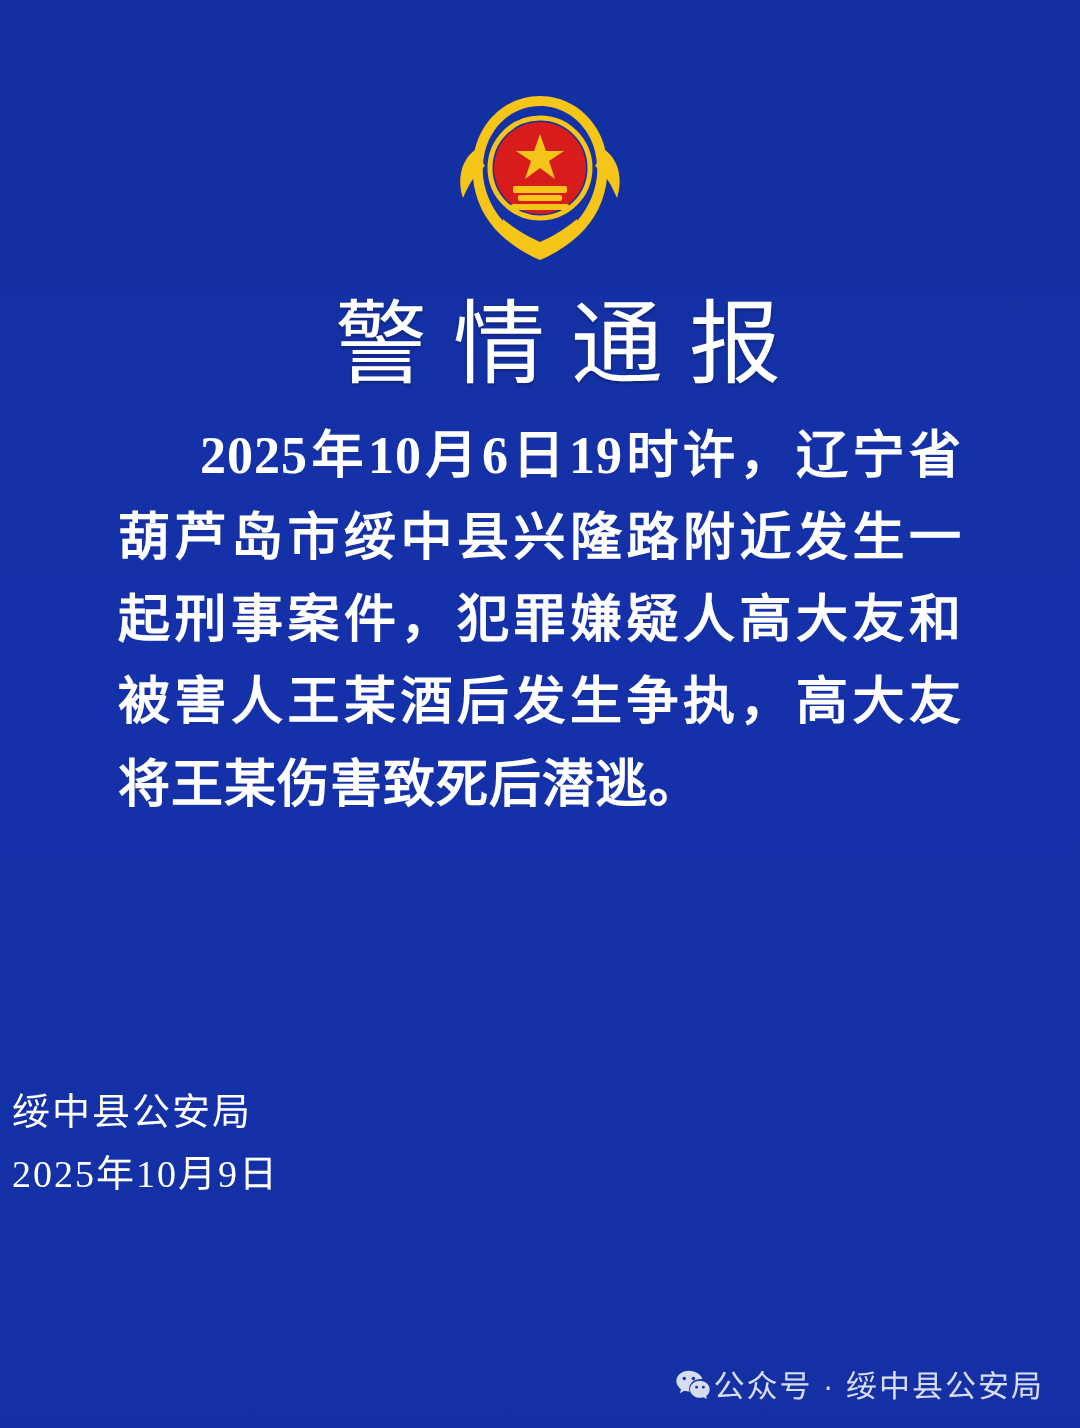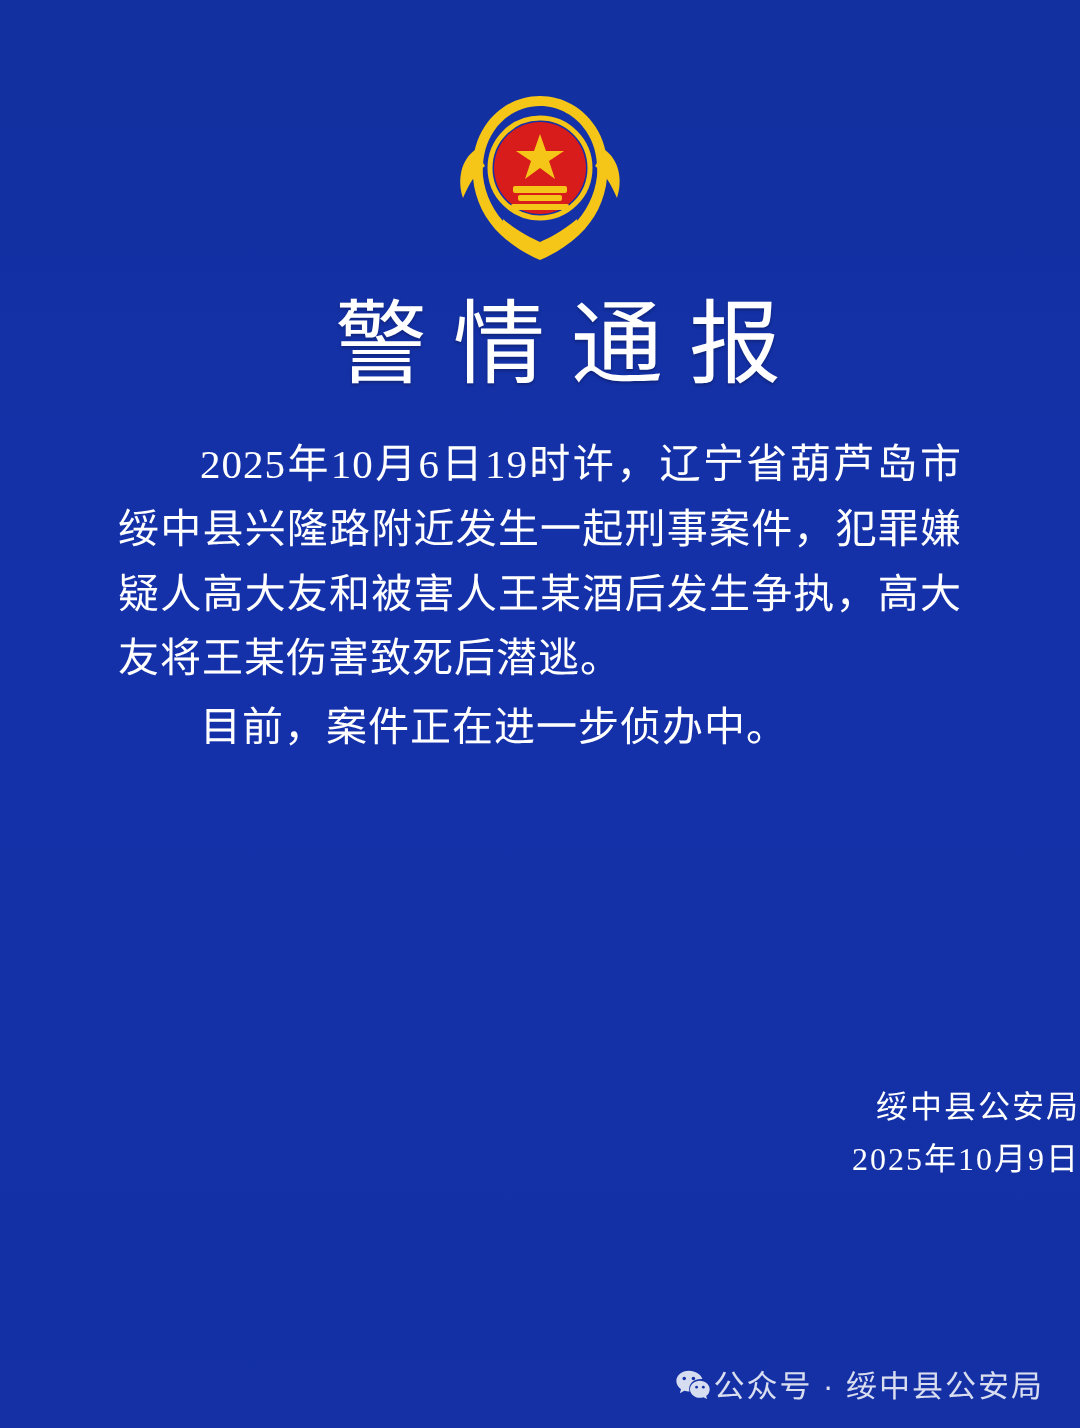--- a/index.html
+++ b/index.html
@@ -57,42 +57,43 @@
     text-indent: 26px;
     line-height: 1.2;
     font-family: "Liberation Serif", "DejaVu Serif", serif;
     text-shadow: 0 2px 3px rgba(0,0,0,0.25);
     padding-left: 18px;
   }
 
   
   .body-text {
     position: absolute;
-    top: 432px;
+    top: 415px;
     left: 118px;
     width: 844px;
-    font-size: 41px;
+    font-size: 52px;
     line-height: 1.58;
     letter-spacing: 1px;
     text-align: justify;
     text-justify: inter-ideograph;
+    font-weight: bold;
   }
   .body-text p {
     margin: 0 0 4px 0;
     text-indent: 82px;
   }
 
   
   .signature {
     position: absolute;
     top: 1082px;
     left: 0;
     width: 100%;
-    text-align: right;
-    font-size: 32px;
+    text-align: left;
+    font-size: 38px;
     line-height: 1.62;
     letter-spacing: 2px;
   }
   .signature div {
     margin: 0;
   }
   .sig-org { padding-left: 12px; }
   .sig-date { padding-left: 12px; }
 
   
@@ -155,21 +156,20 @@
           <path d="M160 62 C174 72 178 92 172 110 C166 96 160 86 150 78 Z"></path>
         </g>
       </svg>
     </div>
   </div>
 
   <div class="title">警情通报</div>
 
   <div class="body-text">
     <p>2025年10月6日19时许，辽宁省葫芦岛市绥中县兴隆路附近发生一起刑事案件，犯罪嫌疑人高大友和被害人王某酒后发生争执，高大友将王某伤害致死后潜逃。</p>
-    <p>目前，案件正在进一步侦办中。</p>
   </div>
 
   <div class="signature">
     <div class="sig-org">绥中县公安局</div>
     <div class="sig-date">2025年10月9日</div>
   </div>
 
   <div class="footer">
     <span>
       <svg class="wechat-icon" viewBox="0 0 48 48" xmlns="http://www.w3.org/2000/svg" aria-hidden="true">

